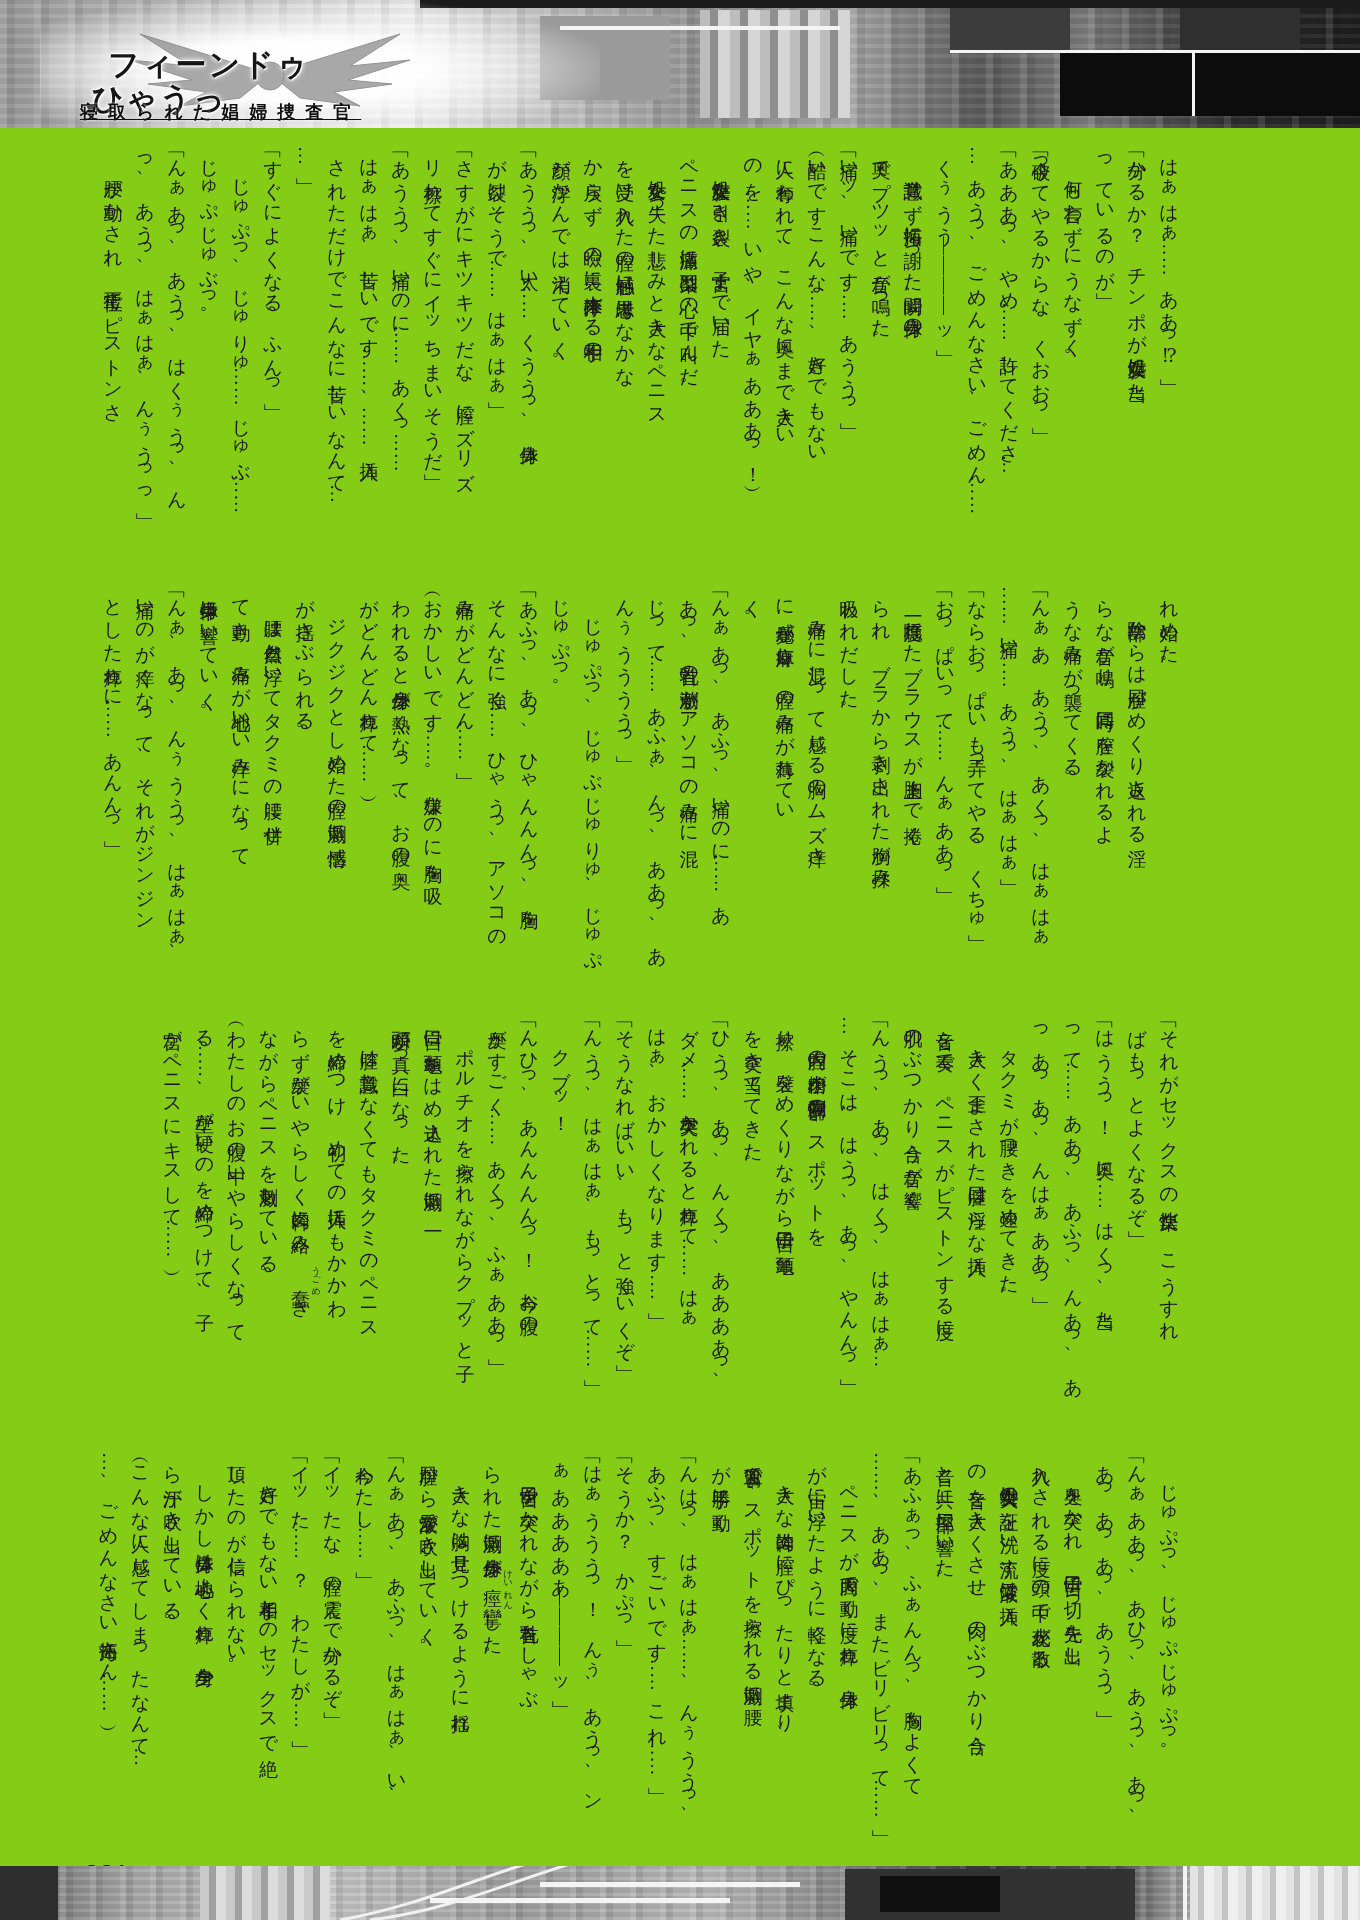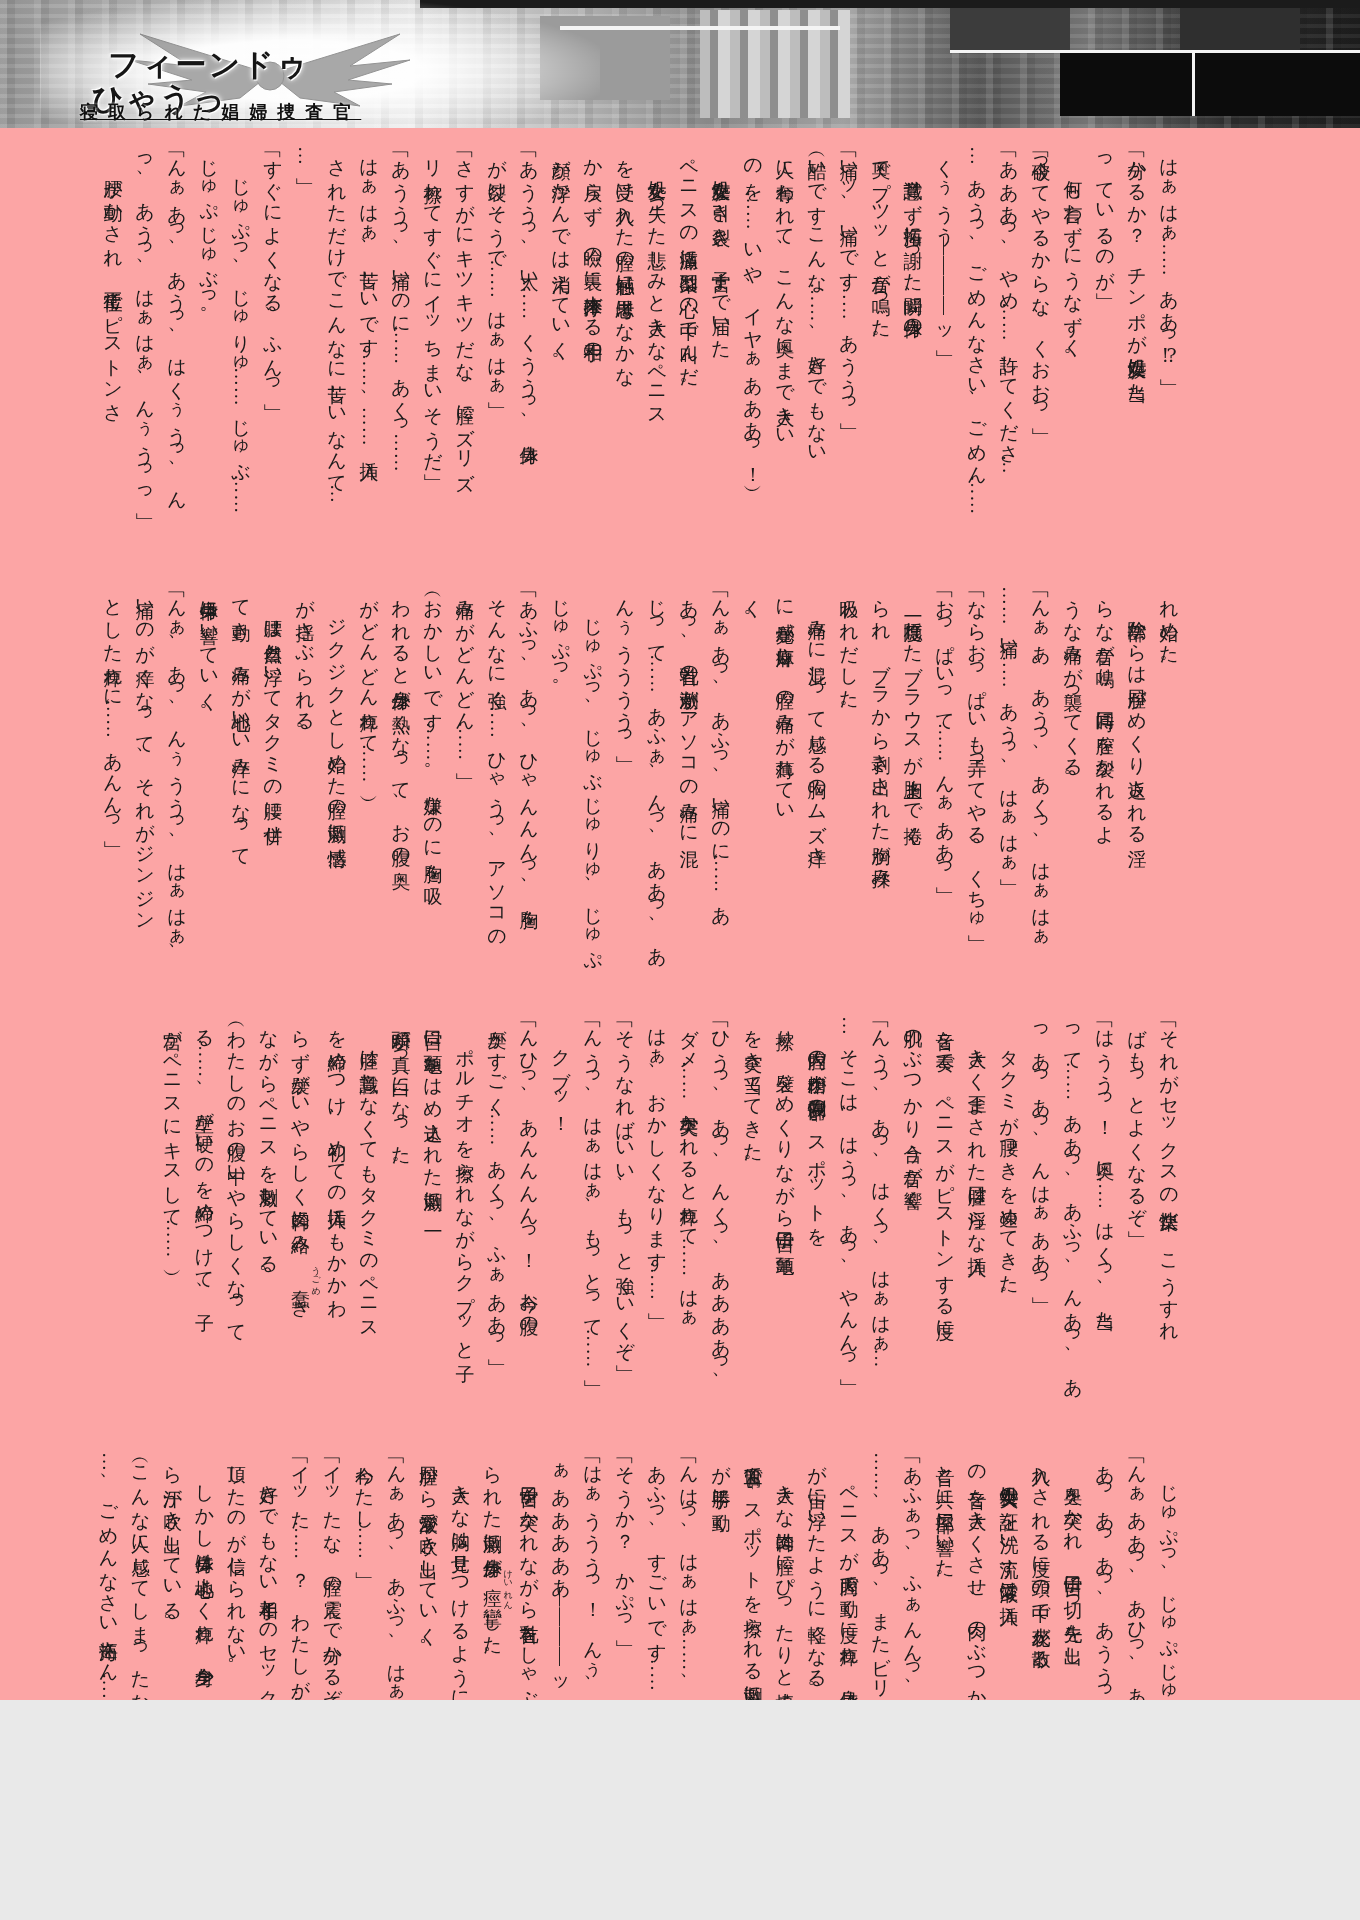--- a/index.html
+++ b/index.html
@@ -1,16 +1,16 @@
 <!DOCTYPE html>
 <html><head>
 <meta charset="utf-8">
 <style>
   html,body{margin:0;padding:0;background:#e9e9e9;}
-  .page{position:relative;width:1360px;height:1700px;background:#fca5a5;overflow:hidden;
+  .page{position:relative;width:1360px;height:1920px;background:#84cc16;overflow:hidden;
         font-family:"Liberation Serif","DejaVu Serif",serif;color:#1a1a1a;}
 
   
   header.banner{position:absolute;left:0;top:0;width:1360px;height:128px;overflow:hidden;
     background:
       repeating-linear-gradient(90deg, rgba(255,255,255,.10) 0 7px, rgba(0,0,0,.07) 7px 15px, rgba(255,255,255,0) 15px 34px),
       repeating-linear-gradient(0deg, rgba(255,255,255,.06) 0 4px, rgba(0,0,0,.05) 4px 10px),
       linear-gradient(90deg,#9a9a9a 0%,#c2c2c2 16%,#e9e9e9 30%,#bdbdbd 42%,#8f8f8f 52%,#a9a9a9 62%,#5a5a5a 72%,#7a7a7a 80%,#303030 90%,#1d1d1d 100%);}
   .glow{position:absolute;left:40px;top:0;width:560px;height:128px;
     background:radial-gradient(ellipse at 45% 55%, rgba(255,255,255,.97) 30%, rgba(255,255,255,0) 75%);}

